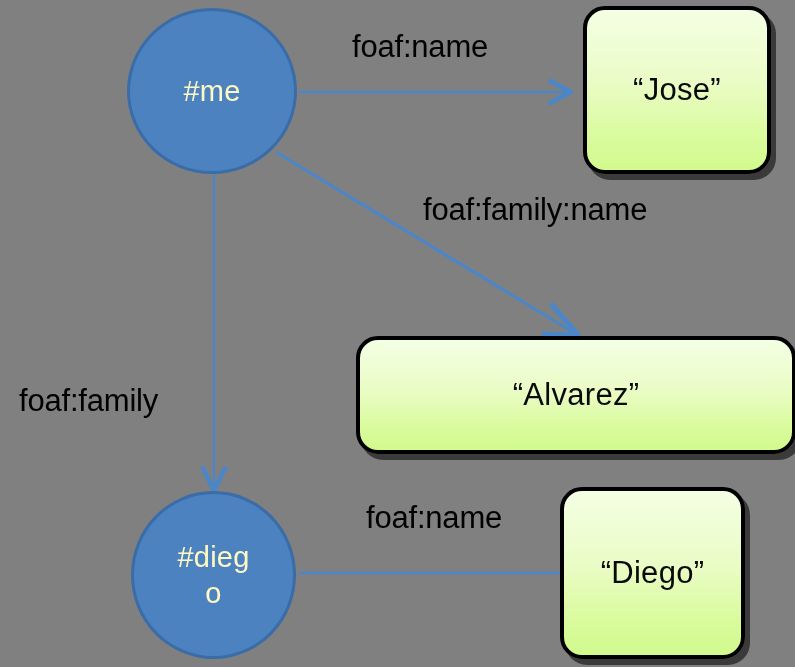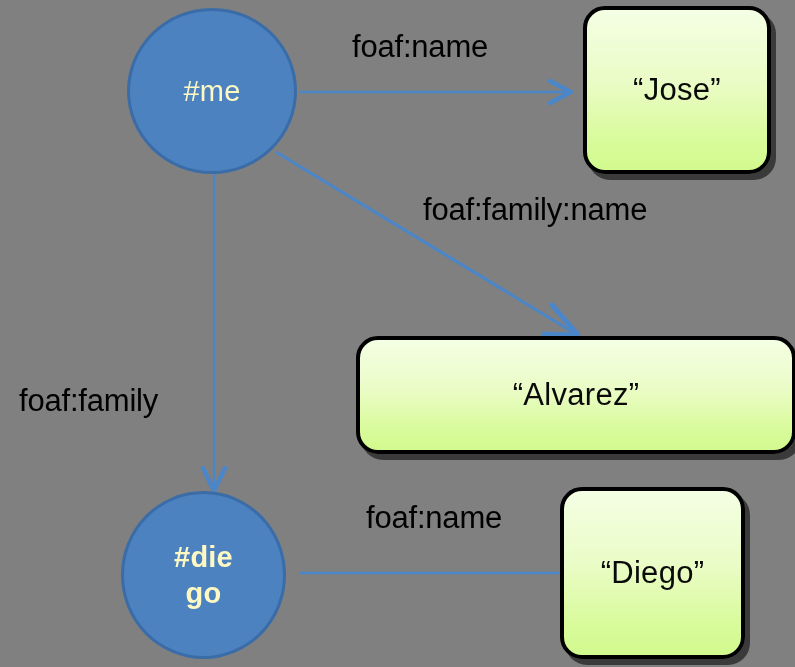--- a/index.html
+++ b/index.html
@@ -49,25 +49,24 @@
     word-break: break-all;
     text-align: center;
   }
   #node-me {
     left: 127px;
     top: 8px;
     width: 170px;
     height: 166px;
   }
   #node-diego {
-    left: 121px;
+    left: 131px;
     top: 491px;
     width: 165px;
     height: 168px;
-    font-weight: bold;
   }
   
   .node-literal {
     position: absolute;
     box-sizing: border-box;
     border: 4px solid #000000;
     border-radius: 22px;
     background: linear-gradient(to bottom, #f4ffe4 0%, #eafcc6 45%, #d9fb9c 80%, #d2fa8e 100%);
     box-shadow: 5px 6px 0 rgba(0,0,0,0.55);
     display: flex;

